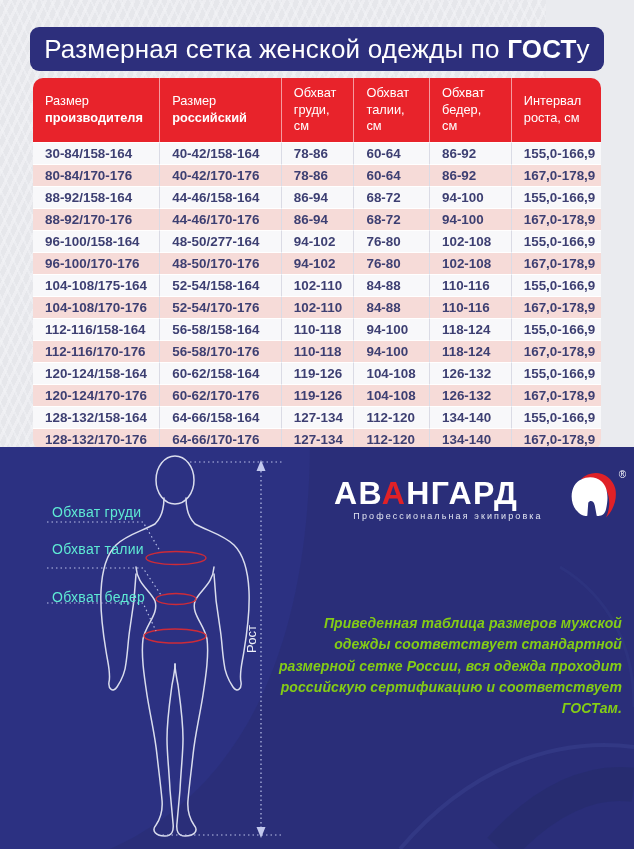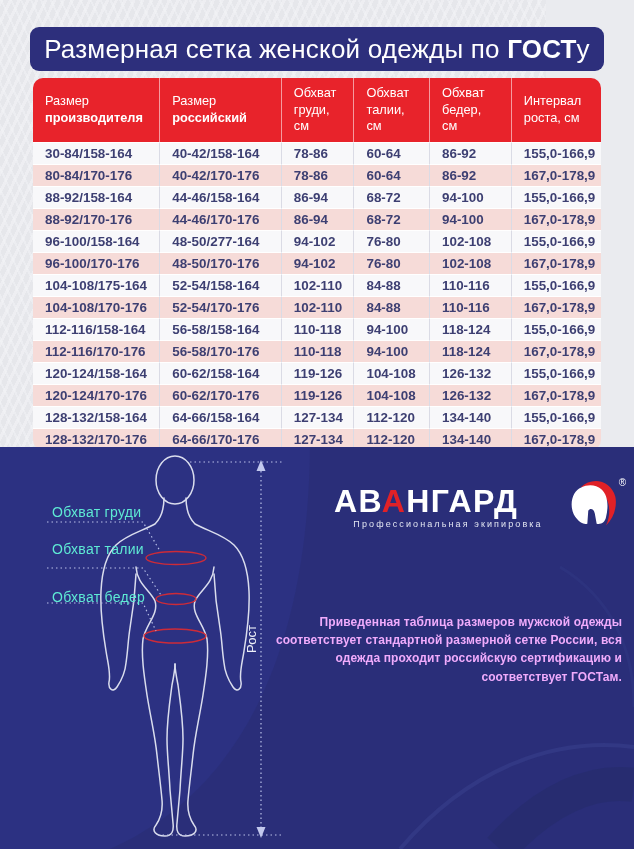--- a/index.html
+++ b/index.html
@@ -41,31 +41,31 @@
   
   .panel{position:absolute;left:0;top:447px;width:634px;height:402px;background:var(--panel);overflow:hidden;}
   .swirl{position:absolute;left:0;top:0;}
   .figure{position:absolute;left:0;top:0;}
 
   .mlabel{position:absolute;color:#5eead4;font-size:14px;font-weight:400;letter-spacing:.3px;}
   .rost{position:absolute;left:232px;top:184px;width:40px;height:16px;text-align:center;
     color:#eef0f8;font-size:13px;transform:rotate(-90deg);}
 
   
-  .brand{position:absolute;top:32px;right:8px;width:292px;height:60px;color:#fff;}
+  .brand{position:absolute;top:24px;right:8px;width:292px;height:60px;color:#fff;}
   .wordmark{position:absolute;left:0;top:4px;width:228px;font-size:32px;font-weight:700;
     letter-spacing:1.5px;white-space:nowrap;}
   .wordmark .accent{color:var(--accent);}
   .tagline{position:absolute;left:0;top:40px;width:228px;text-align:center;font-size:9px;
     letter-spacing:2.1px;color:#e3e6f2;white-space:nowrap;}
   .reg{position:absolute;right:0;top:-2px;font-size:10px;color:#fff;}
   .helmet{position:absolute;right:6px;top:-2px;}
 
-  .note{position:absolute;top:166px;right:12px;width:352px;text-align:right;color:#f0abfc;
-    font-size:12px;font-weight:600;line-height:1.52;letter-spacing:.1px;}
+  .note{position:absolute;top:166px;right:12px;width:352px;text-align:right;color:#84cc16;
+    font-size:14px;font-weight:600;line-height:1.52;letter-spacing:.1px;font-style:italic;}
 </style>
 </head>
 <body>
 
 <div class="page">
 
   <div class="top">
     <div class="title-bar"><span>Размерная сетка женской одежды по </span><b>ГОСТ</b><span>у</span></div>
 
     <table class="size-table">

